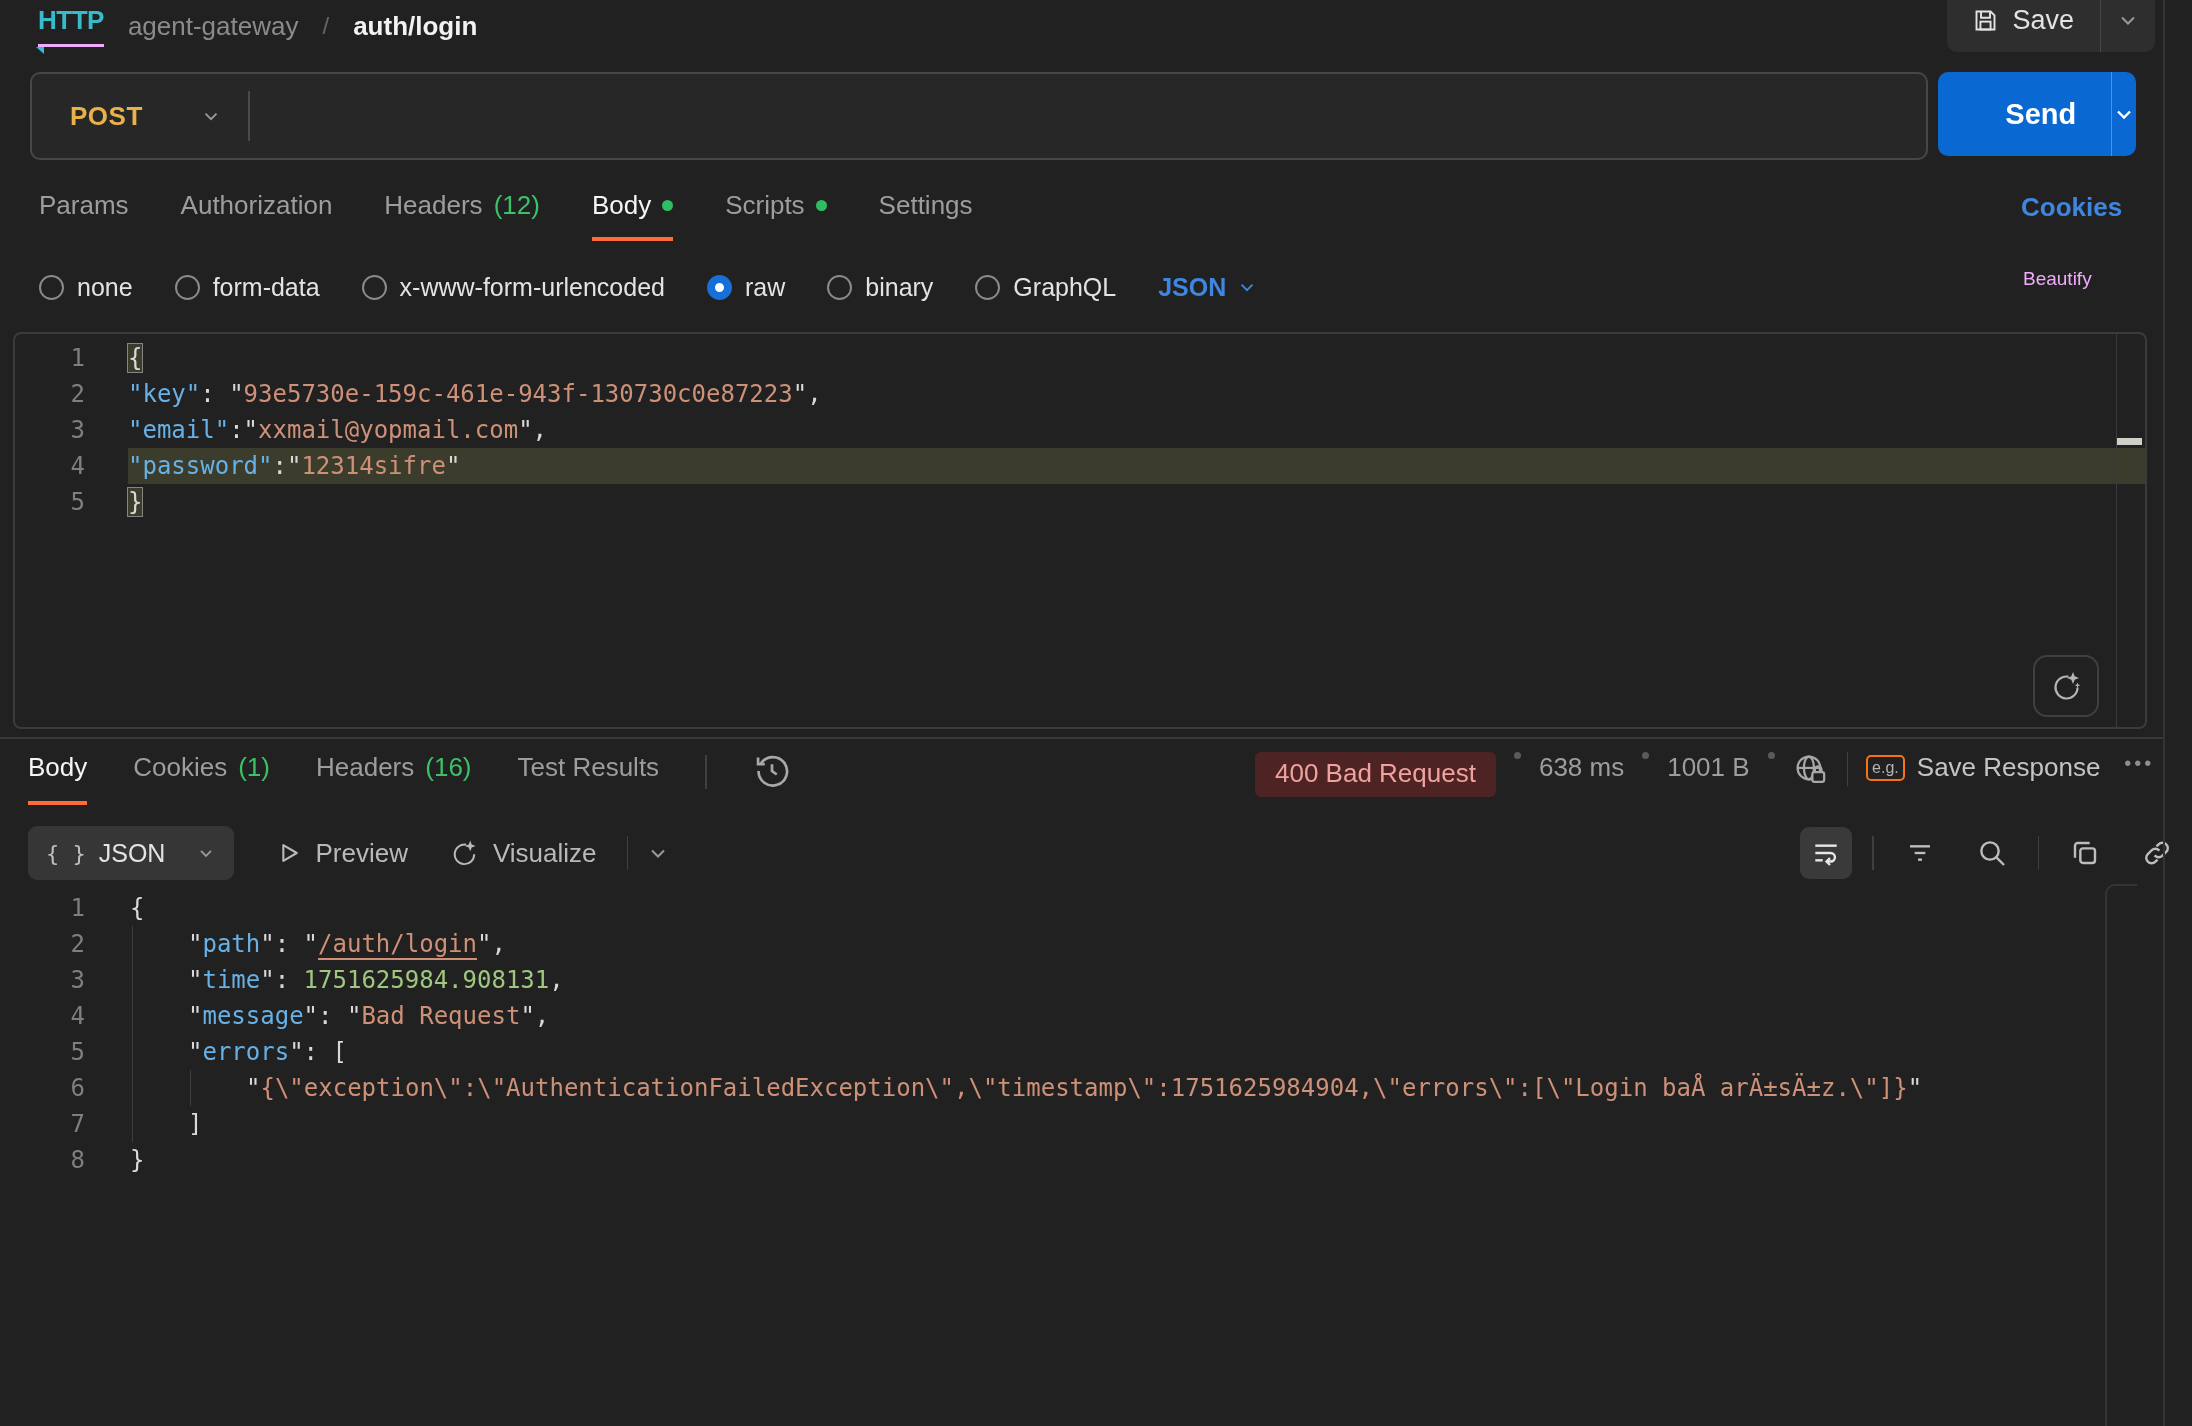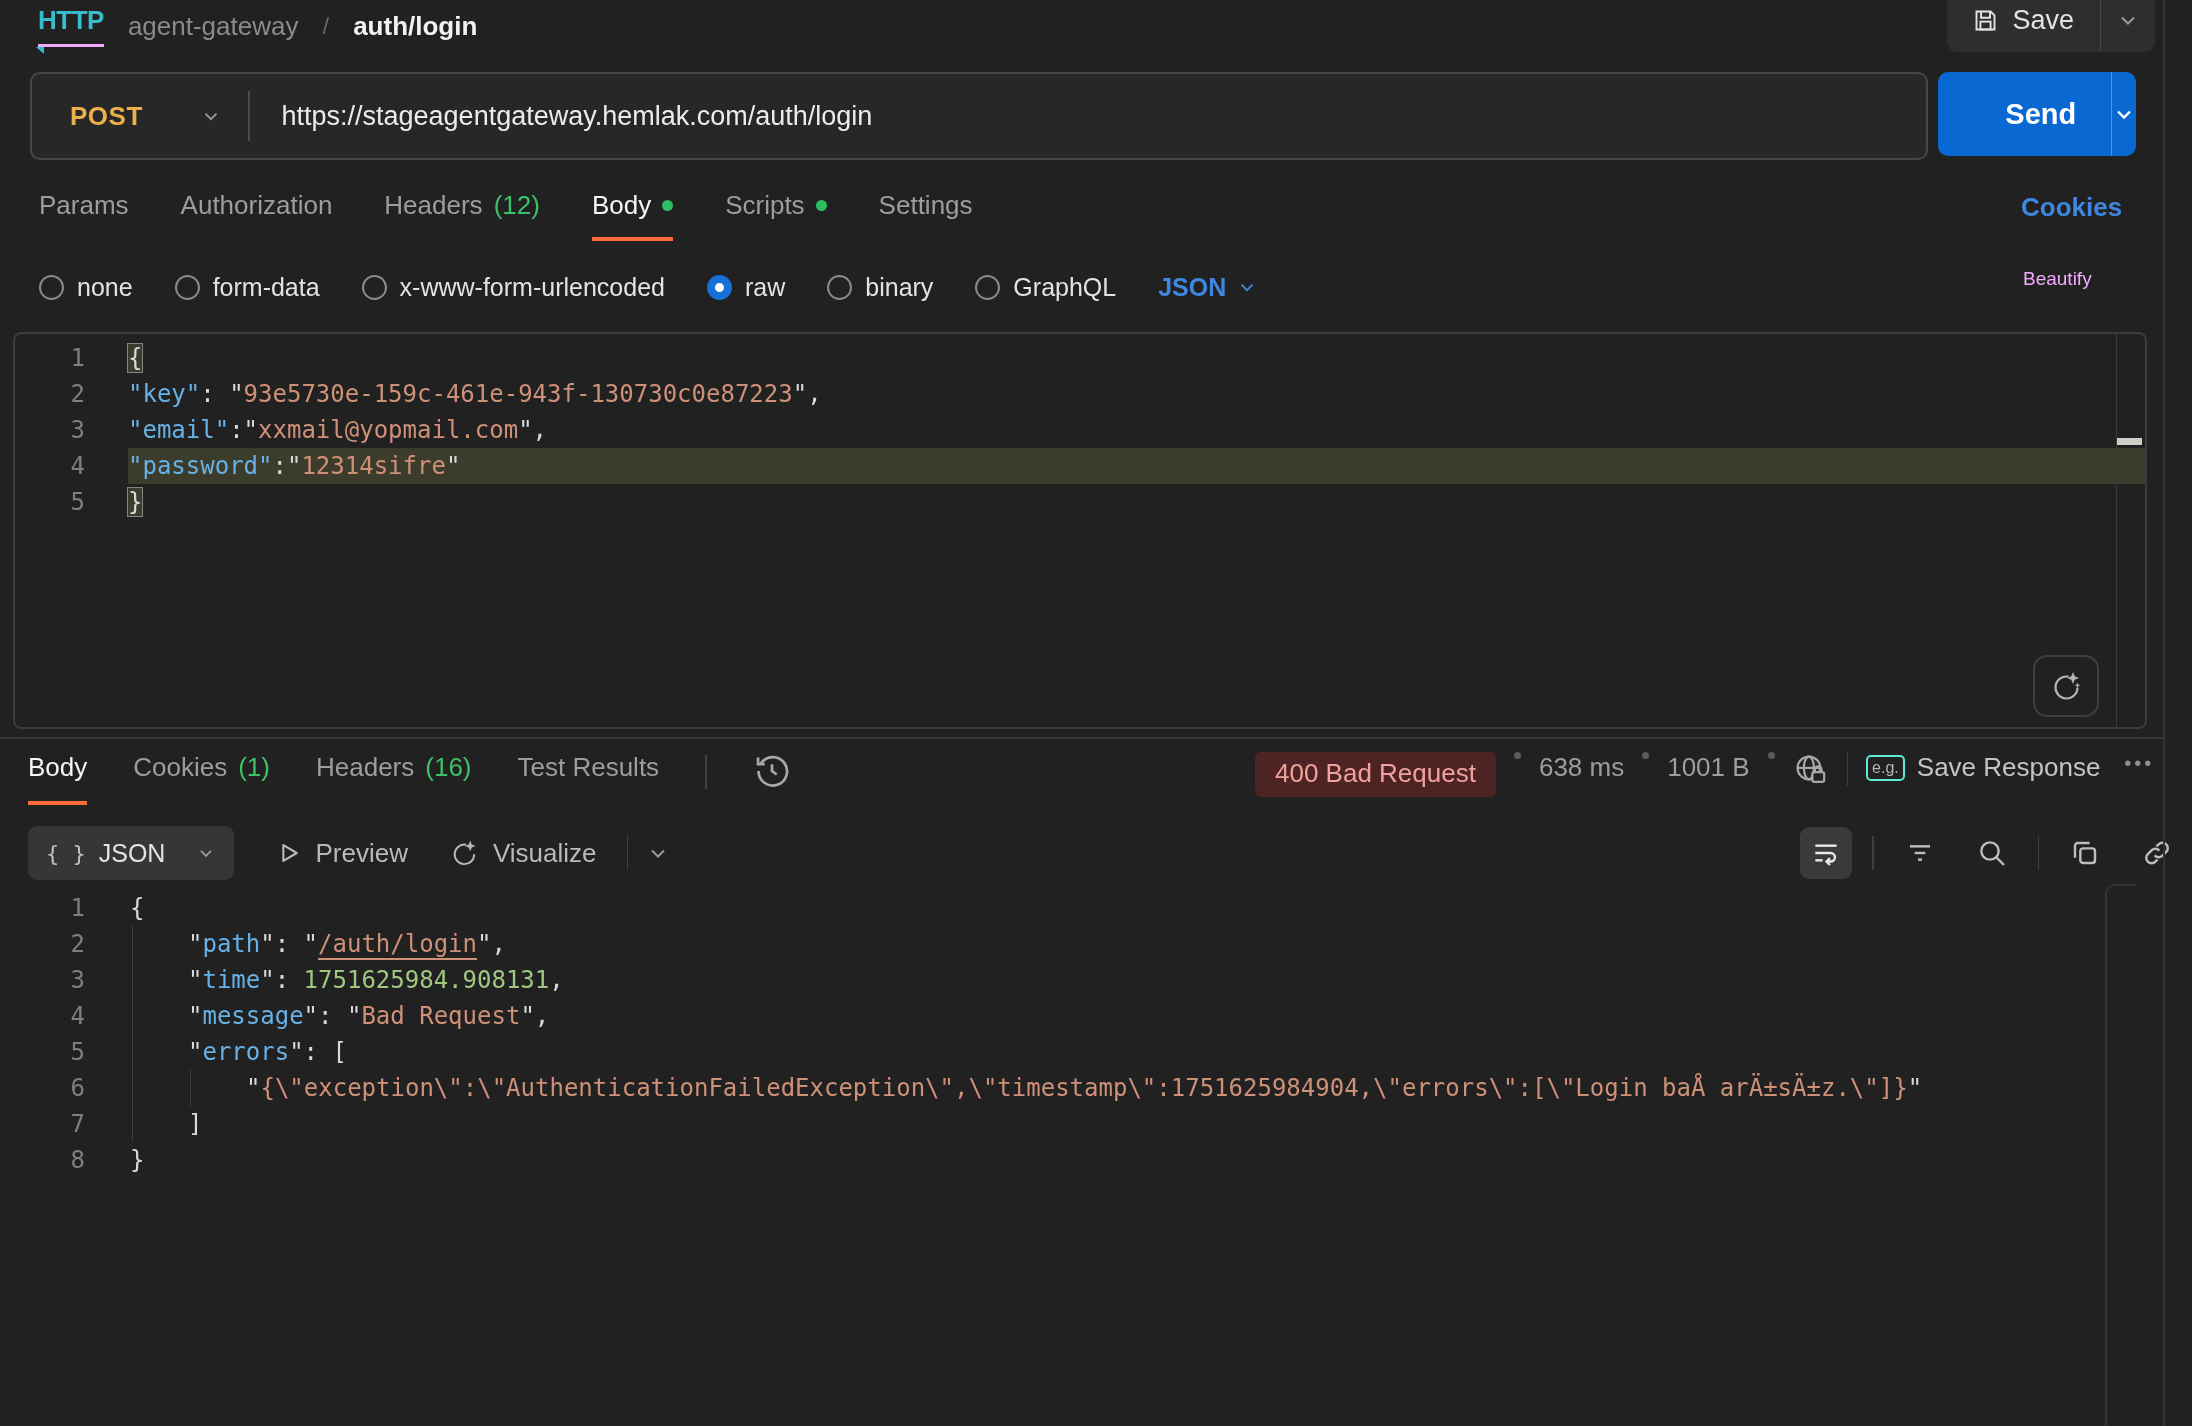--- a/index.html
+++ b/index.html
@@ -112,21 +112,21 @@
   .vsep { width:1.5px; height:34px; background:#3f3f3f; }
   .resp-tabs .vsep { align-self:center; margin-bottom:14px; }
   .history-btn { color:#a8a8a8; margin-bottom:10px; cursor:pointer; }
 
   .status-row { position:absolute; left:1255px; top:752px; height:48px; display:flex; align-items:flex-start; gap:18px; }
   .badge { background:#4d2423; color:#f1a19e; font-size:26px; padding:6px 20px 8px; border-radius:6px; }
   .sep-dot { width:7px; height:7px; border-radius:50%; background:#5a5a5a; }
   .meta { color:#9d9d9d; font-size:26px; }
   .globe-btn { color:#a8a8a8; cursor:pointer; }
   .save-resp { display:flex; align-items:center; gap:12px; color:#c4c4c4; font-size:26px; cursor:pointer; }
-  .eg-box { border:2px solid #5eead4; border-radius:5px; font-size:16px; padding:2px 4px; color:#b5b5b5; }
+  .eg-box { border:2px solid #f97316; border-radius:5px; font-size:16px; padding:2px 4px; color:#b5b5b5; }
   .more-dots { color:#8f8f8f; font-size:20px; letter-spacing:3px; cursor:pointer; margin-left:6px; }
 
   
   .resp-toolbar { position:absolute; left:28px; top:826px; height:54px; display:flex; align-items:center; }
   .json-pill {
     height:54px; background:#363636; border-radius:9px; display:flex; align-items:center;
     padding:0 18px; gap:13px; cursor:pointer;
   }
   .braces { font-family:"DejaVu Sans Mono", monospace; font-size:22px; color:#c0c0c0; }
   .json-pill .fmt { font-size:25px; color:#e3e3e3; }
@@ -181,21 +181,20 @@
 <div class="url-box">
   <div class="method">
     <span class="method-label">POST</span>
     <span class="chev">
       <svg width="22" height="22" viewBox="0 0 24 24" fill="none" stroke="currentColor" stroke-width="2">
           <polyline points="6,9.5 12,15.5 18,9.5"></polyline>
         </svg>
     </span>
   </div>
   <div class="method-div"></div>
-  <div class="url-text">https://stageagentgateway.hemlak.com/auth/login</div>
 </div>
 
 <div class="send-btn">
   <div class="send-main">Send</div>
   <div class="send-div"></div>
   <div class="send-caret">
     <span class="chev" style="color:#fff">
       <svg width="24" height="24" viewBox="0 0 24 24" fill="none" stroke="currentColor" stroke-width="2.4">
           <polyline points="6,9.5 12,15.5 18,9.5"></polyline>
         </svg>

